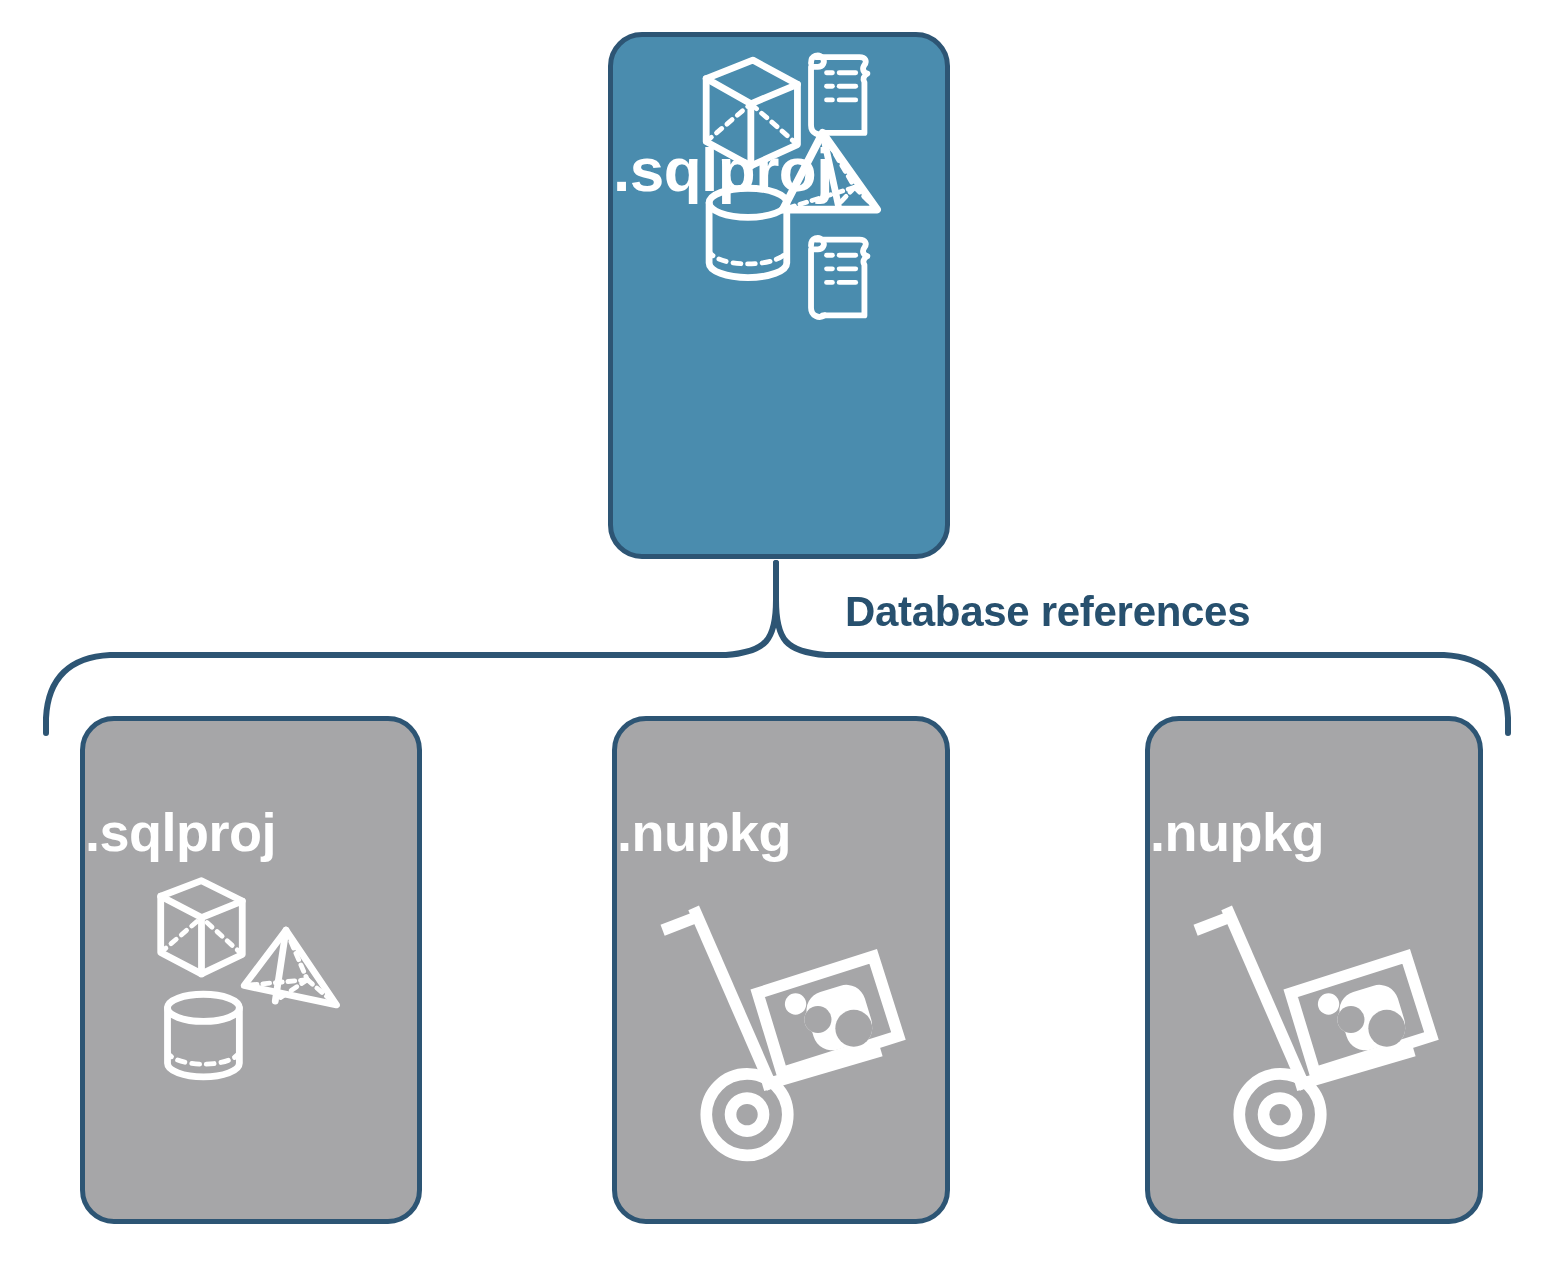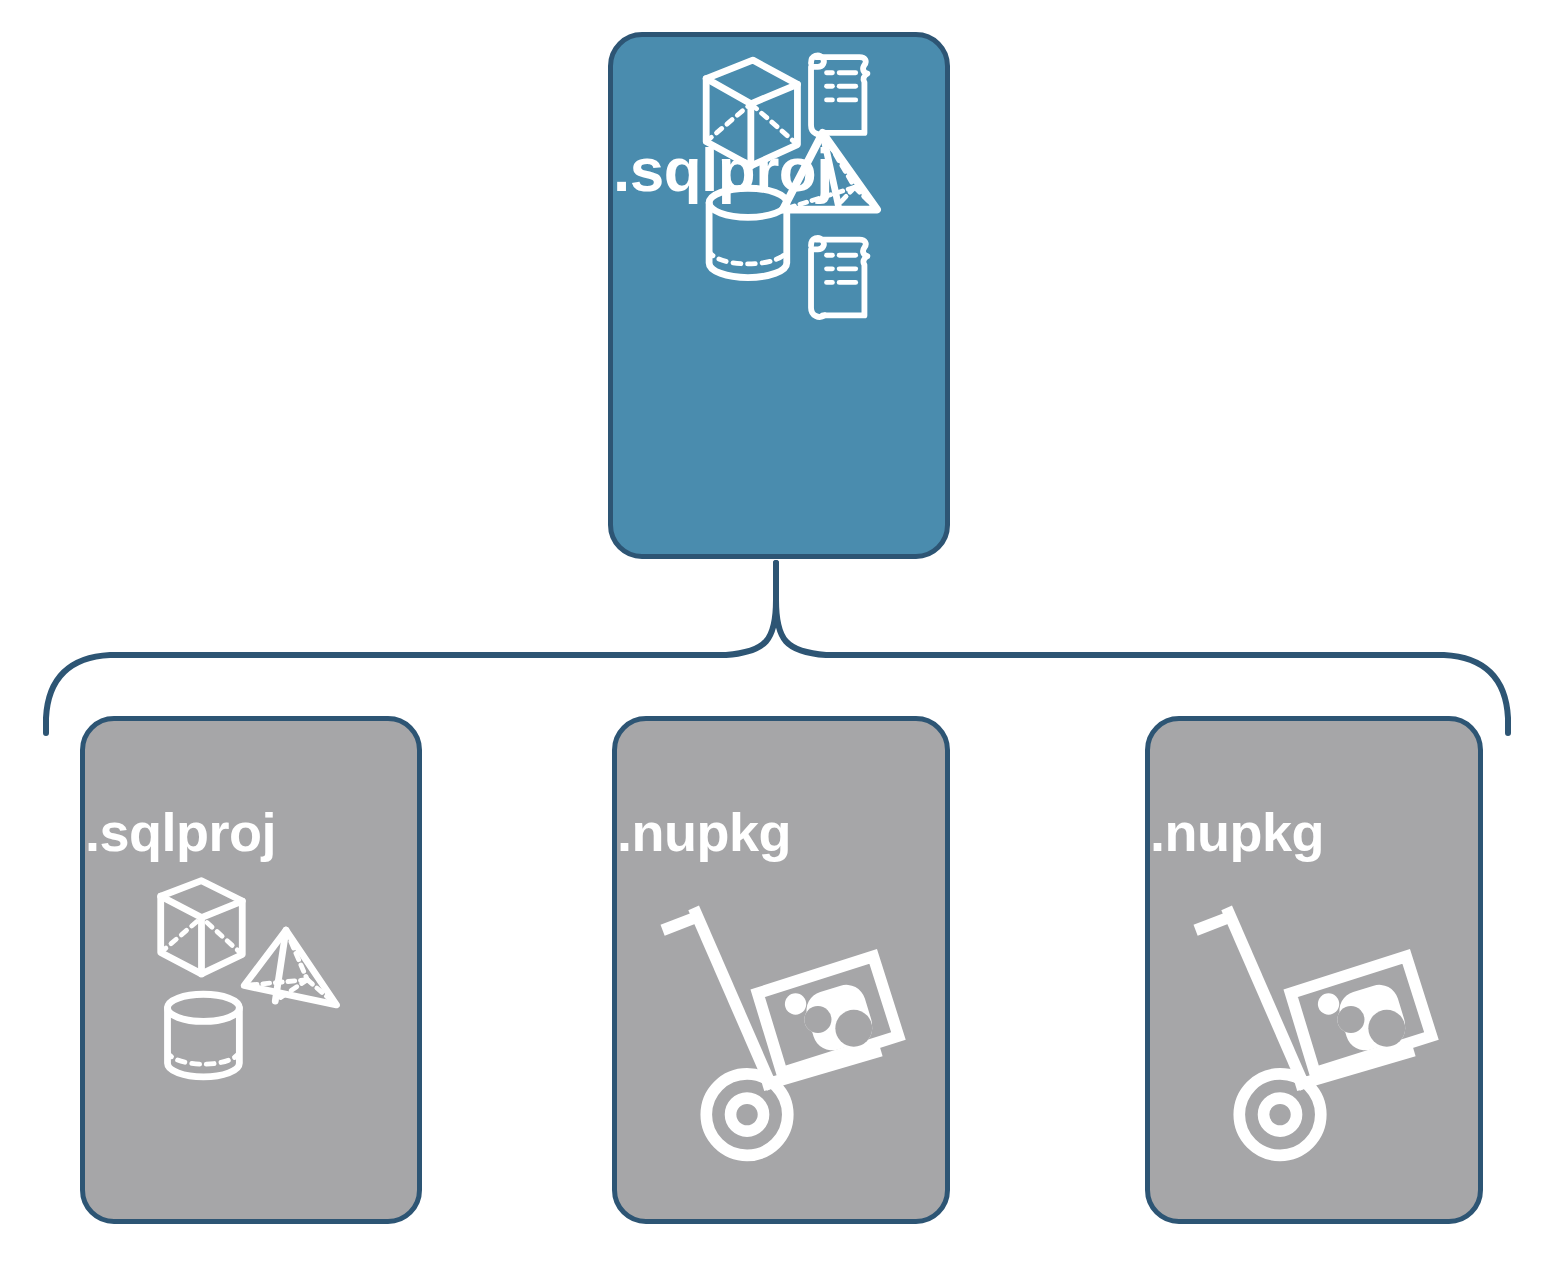--- a/index.html
+++ b/index.html
@@ -80,20 +80,21 @@
              C 70 657, 48 678, 46 718
              L 46 733" fill="none" stroke="#2d5574" stroke-width="6" stroke-linecap="round"></path>
     <path d="M 776 563
              L 776 600
              C 776 640, 786 652, 826 655
              L 1444 655
              C 1484 657, 1506 678, 1508 718
              L 1508 733" fill="none" stroke="#2d5574" stroke-width="6" stroke-linecap="round"></path>
   </svg>
 
+  <div id="connector-label">Database references</div>
 
   <div class="node primary" id="node-root" style="left:608px; top:32px; width:342px; height:527px;">
     <div class="node-label">.sqlproj</div>
 
     <svg class="node-art" viewBox="0 0 342 527">
       <g stroke="#ffffff" fill="none" stroke-width="7" stroke-linecap="round" stroke-linejoin="round">
 
         <g>
           <polygon points="96,40 144,21 190,46 142,66" stroke-width="7"></polygon>
           <polyline points="96,40 96,105 142,130 190,108 190,46"></polyline>

